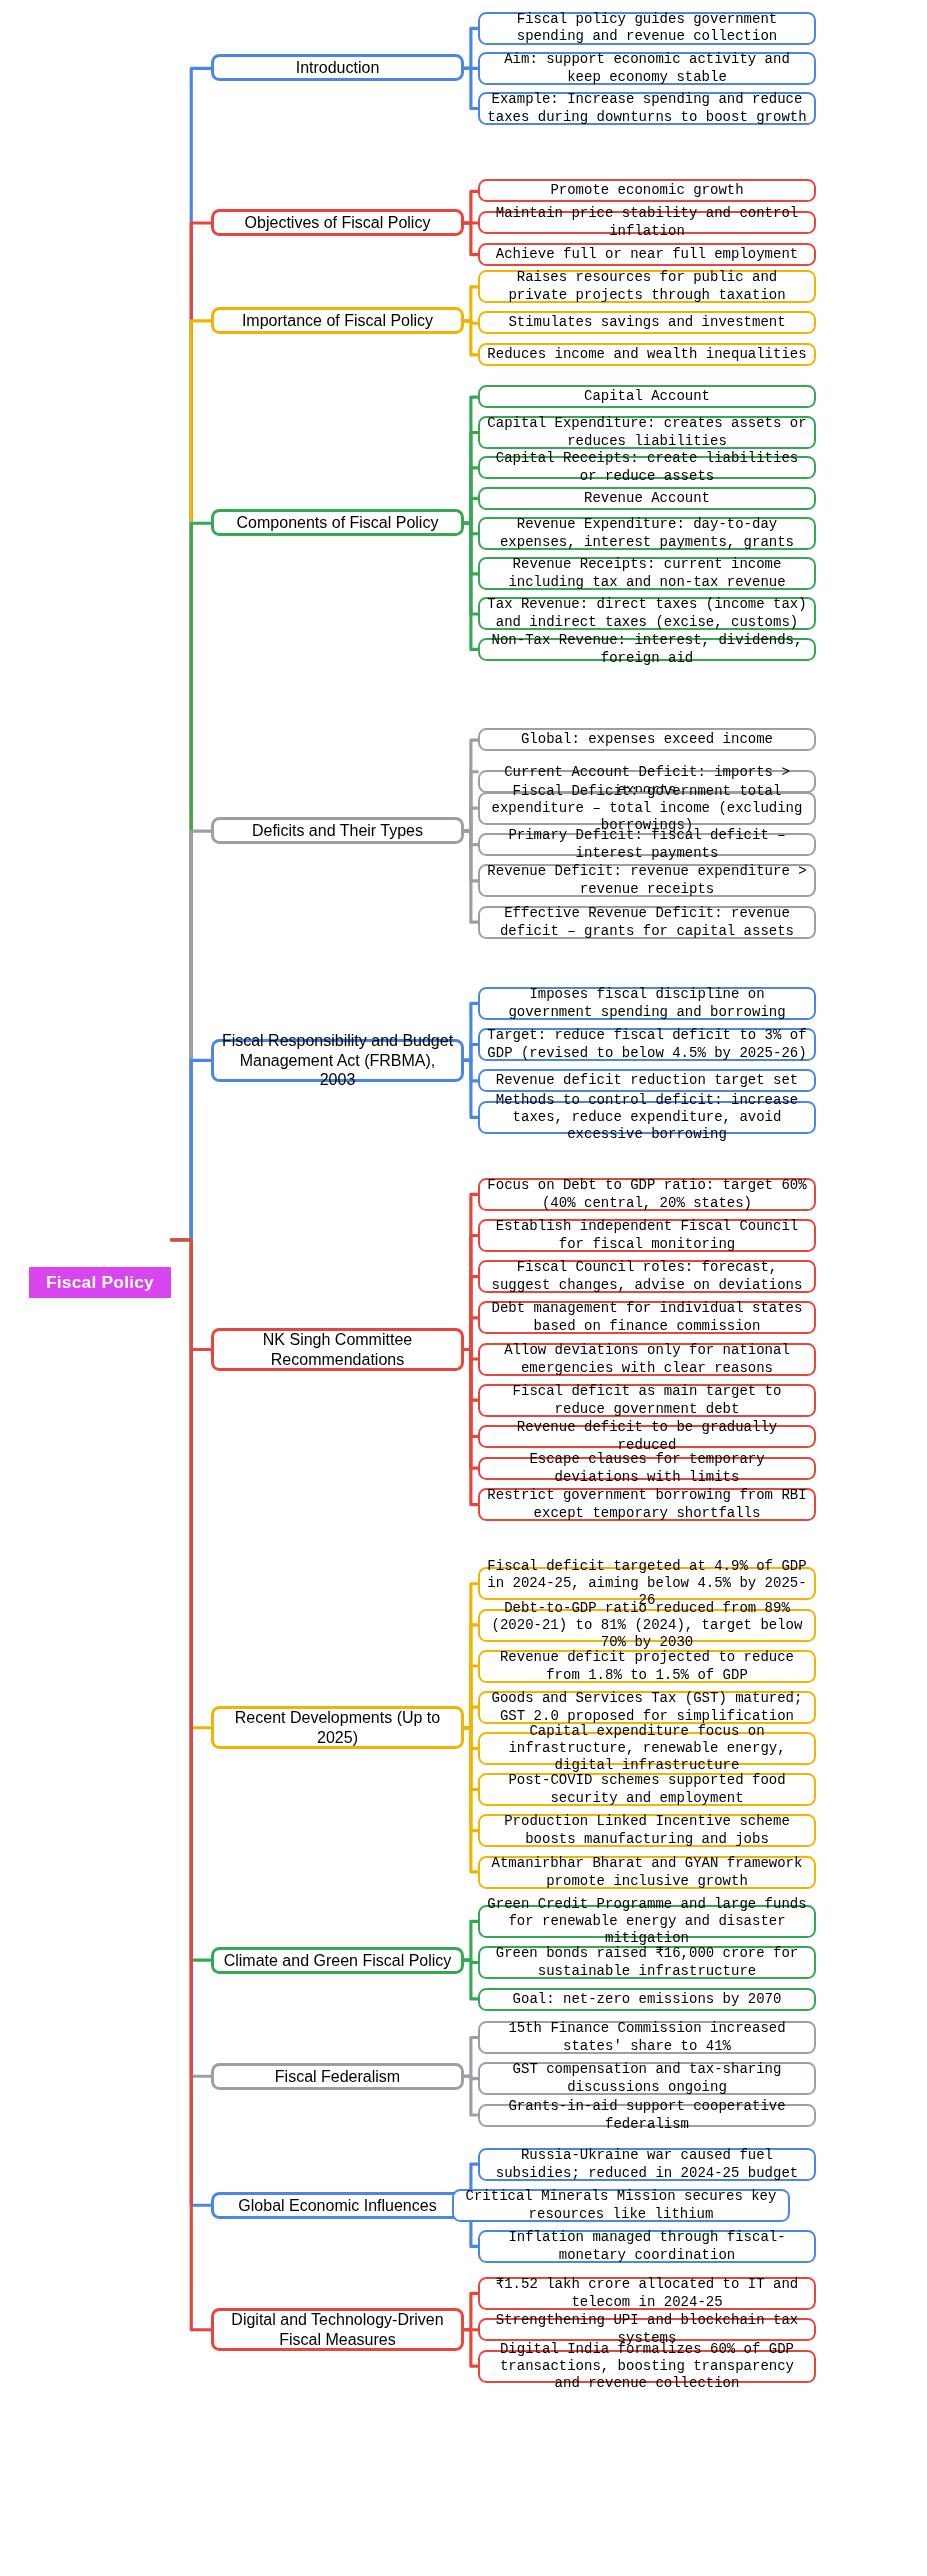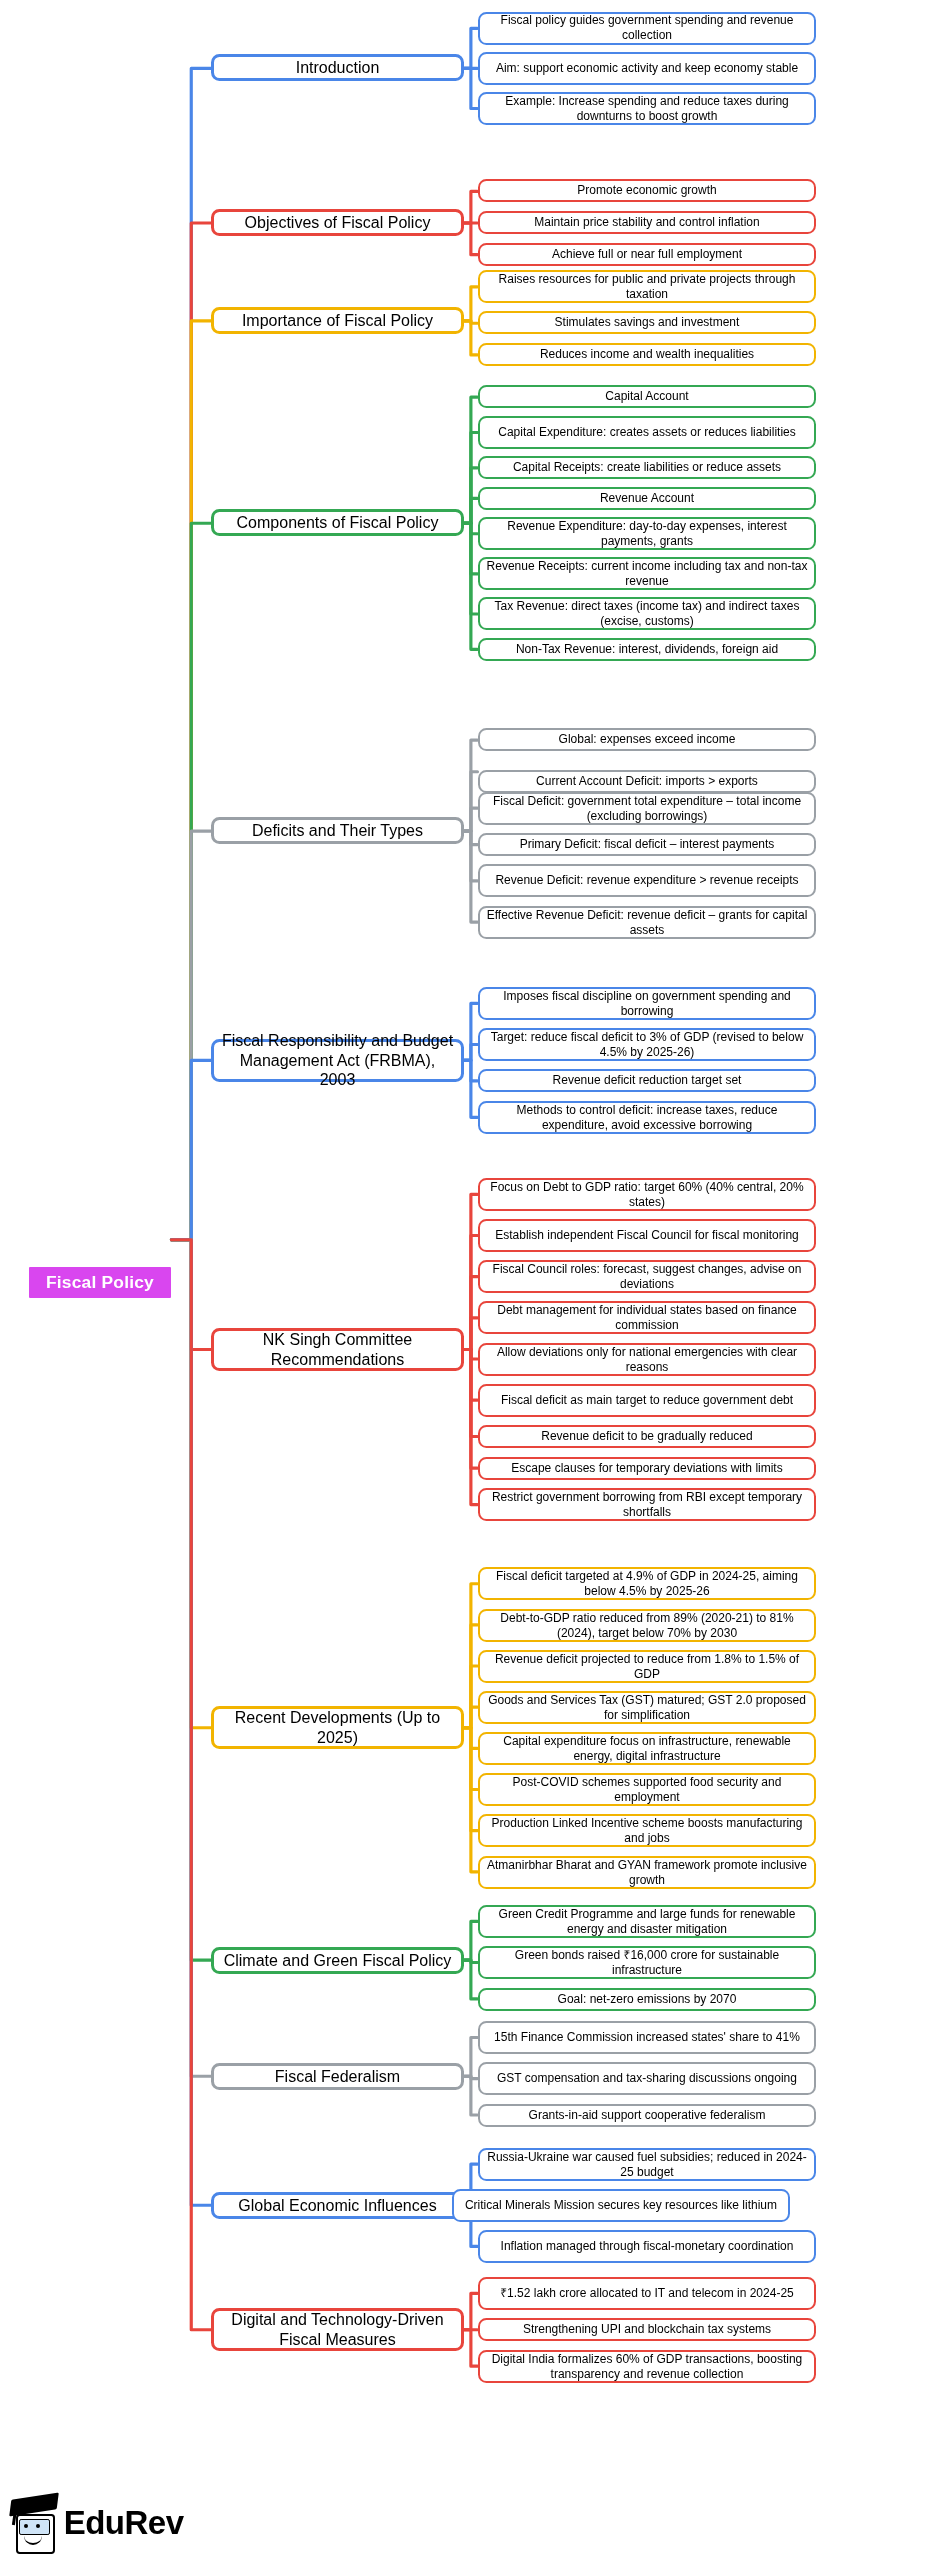--- a/index.html
+++ b/index.html
@@ -14,21 +14,21 @@
     position:absolute;box-sizing:border-box;background:#fff;
     border-style:solid;border-radius:8.4px;
     display:flex;align-items:center;justify-content:center;
     text-align:center;line-height:1.22;
   }
   .root{
     background:#d946ef;color:#fff;border:none;border-radius:1px;
     font-weight:bold;font-size:17.4px;letter-spacing:0.2px;margin-top:43px;
   }
   .branch{border-width:3.2px;font-size:16px;padding:3.2px 7.4px;}
-  .leaf{border-width:2.6px;font-size:12px;padding:2.6px 6.3px;}
+  .leaf{border-width:2.6px;font-size:14px;padding:2.6px 6.3px;font-family:Liberation Mono, monospace;}
 
   .c-blue{border-color:#4a86e8;}
   .c-red{border-color:#e8453c;}
   .c-amber{border-color:#f2b400;}
   .c-green{border-color:#34a853;}
   .c-gray{border-color:#9aa0a6;}
 
   .logo{position:absolute;left:9.5px;top:2488px;width:174px;height:69px;
     display:flex;align-items:center;gap:5.3px;}
   .logo .cap{position:relative;width:51px;height:59px;}
@@ -198,26 +198,14 @@
       <div class="node branch c-blue" style="left: 211px; top: 2192px; width: 253px; height: 27.4px;">Global Economic Influences</div>
       <div class="node leaf c-blue" style="left: 478px; top: 2148px; width: 338px; height: 33px;">Russia-Ukraine war caused fuel subsidies; reduced in 2024-25 budget</div>
       <div class="node leaf c-blue" style="left: 452px; top: 2189px; width: 338px; height: 33px;">Critical Minerals Mission secures key resources like lithium</div>
       <div class="node leaf c-blue" style="left: 478px; top: 2230px; width: 338px; height: 33px;">Inflation managed through fiscal-monetary coordination</div>
       <div class="node branch c-red" style="left: 211px; top: 2308px; width: 253px; height: 43px;">Digital and Technology-Driven Fiscal Measures</div>
       <div class="node leaf c-red" style="left: 478px; top: 2277px; width: 338px; height: 33px;">₹1.52 lakh crore allocated to IT and telecom in 2024-25</div>
       <div class="node leaf c-red" style="left: 478px; top: 2318px; width: 338px; height: 23px;">Strengthening UPI and blockchain tax systems</div>
       <div class="node leaf c-red" style="left: 478px; top: 2350px; width: 338px; height: 33px;">Digital India formalizes 60% of GDP transactions, boosting transparency and revenue collection</div>
     </div>
 
-  <div class="logo">
-    <div class="cap">
-      <div class="mortar"></div>
-        <div class="tassel"></div>
-      <div class="body"></div>
-        <div class="glasses"></div>
-      <div class="eyeL"></div>
-        <div class="eyeR"></div>
-        <div class="smile"></div>
-    </div>
-    <div class="wordmark">EduRev</div>
-  </div>
 </div>
 
 
 </body></html>

